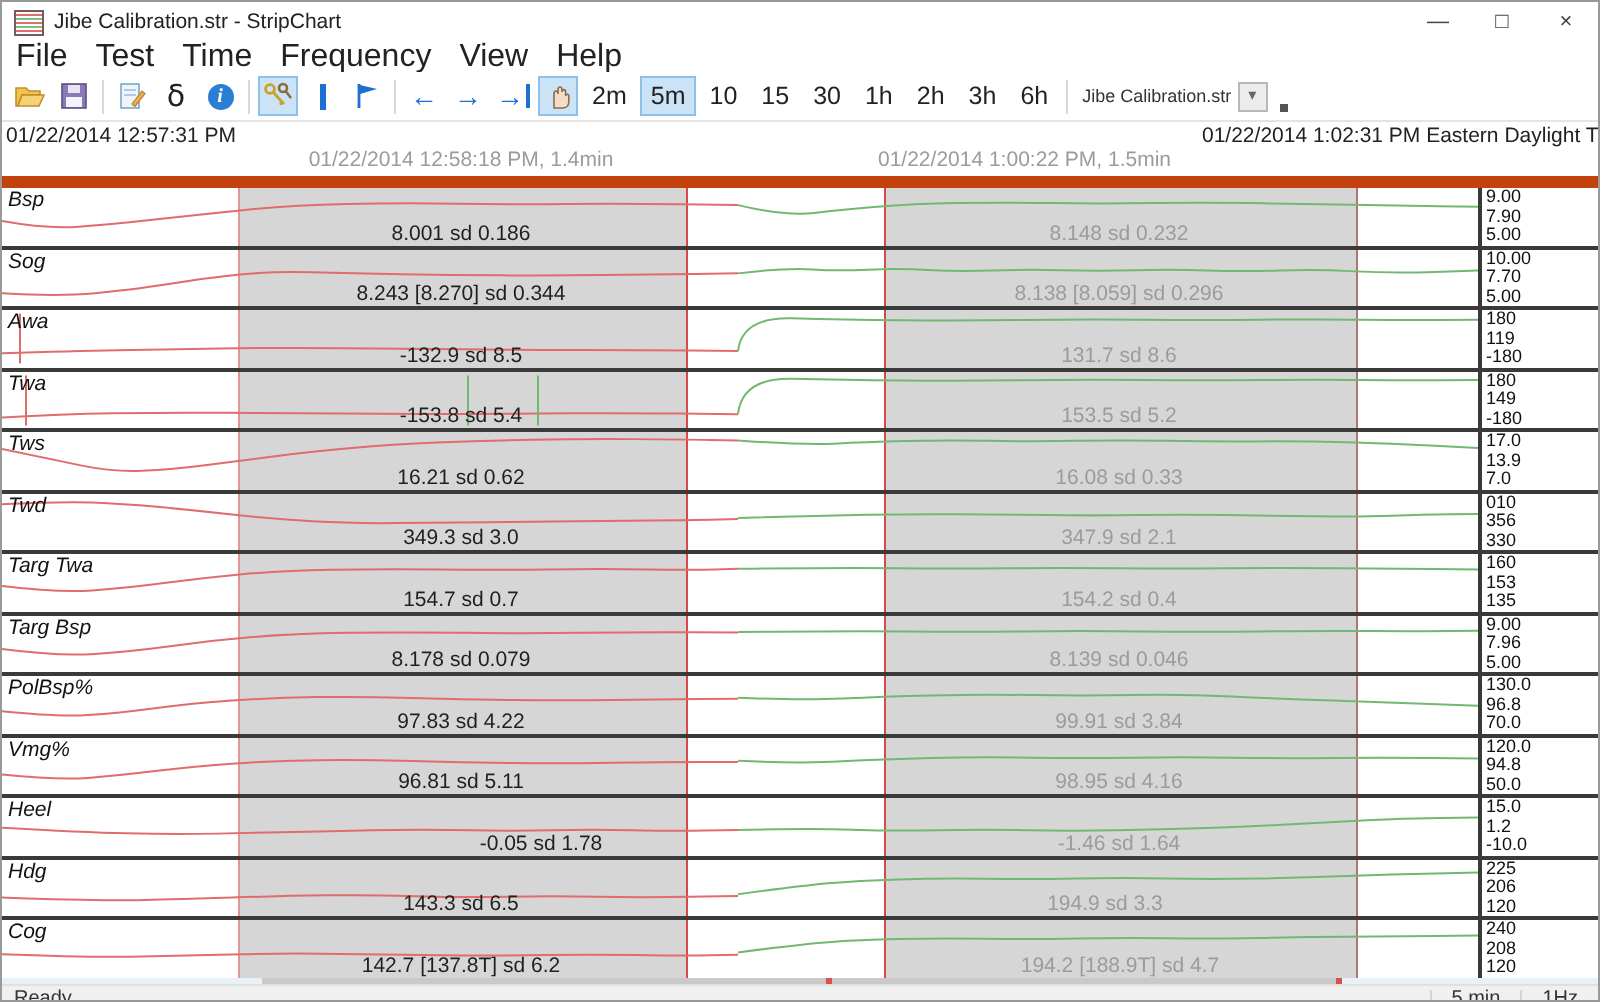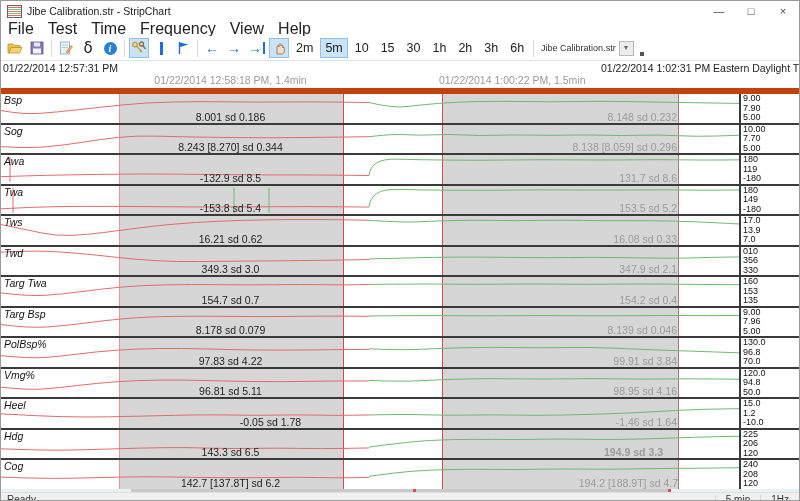--- a/index.html
+++ b/index.html
@@ -49,21 +49,21 @@
   .crow{flex:1;display:flex;border-bottom:2px solid #3a3a3a;box-sizing:border-box;min-height:0;}
   .crow:last-child{border-bottom:none;}
   .plot{flex:1;position:relative;overflow:hidden;}
   .region{position:absolute;top:0;bottom:0;background:#d6d6d6;z-index:1;}
   .reg1{border-left:1px solid #e39494;border-right:1px solid #d84848;}
   .reg2{border-left:1px solid #d84848;border-right:1px solid #b07474;}
   .plot svg{position:absolute;left:0;top:0;width:100%;height:100%;z-index:2;}
   .rlabel{position:absolute;left:3px;top:0;font-size:10.5px;font-style:italic;color:#111;z-index:3;}
   .stat{position:absolute;bottom:0;text-align:center;font-size:10.5px;z-index:3;white-space:nowrap;}
   .stat.s1{color:#1f1f1f;}
-  .stat.s2{color:#9b9b9b;text-align:right;}
+  .stat.s2{color:#9b9b9b;}
   .axis{flex:0 0 60px;border-left:2px solid #3a3a3a;display:flex;flex-direction:column;
     justify-content:flex-end;padding:0 0 0 2px;font-size:9px;line-height:9.5px;color:#111;box-sizing:border-box;}
 
   
   .statusstrip{height:3px;flex:0 0 3px;background:
     linear-gradient(90deg,#e9f1f8 0 130px,#c9c9c9 130px 412px,#d85050 412px 415px,
       #c9c9c9 415px 667px,#d85050 667px 670px,#e9f1f8 670px 100%);}
   .statusbar{height:14px;flex:0 0 14px;background:#f0f0f0;display:flex;align-items:center;
     font-size:10px;color:#333;border-top:1px solid #e0e0e0;}
   .sb-ready{flex:1;padding-left:6px;}
@@ -383,21 +383,21 @@
       <div class="crow">
         <div class="plot">
           <div class="region reg1" style="left: 118px; width: 223px;"></div>
           <div class="region reg2" style="left: 441px; width: 235px;"></div>
           <svg viewBox="0 0 738 100" preserveAspectRatio="none">
             <path d="M0 66 Q45 72 67.5 70.5 Q90 69 115 66 Q140 63 162.5 62 Q185 61 207.5 63.5 Q230 66 252.5 64.5 Q275 63 297.5 64.5 Q320 66 344 64.5 L368 63" fill="none" stroke="#e06c6c" stroke-width="1" vector-effect="non-scaling-stroke"></path>
             <path d="M368 60 Q398 46 413 41 Q428 36 448 34 Q468 32 491.5 33 Q515 34 537.5 32.5 Q560 31 582.5 32.5 Q605 34 627.5 32.5 Q650 31 672.5 28 Q695 25 716.5 23.5 L738 22" fill="none" stroke="#72b872" stroke-width="1" vector-effect="non-scaling-stroke"></path>
           </svg>
           <span class="rlabel">Hdg</span>
           <span class="stat s1" style="left: 118px; width: 223px;">143.3 sd 6.5</span>
-          <span class="stat s2" style="left: 441px; width: 221px; font-weight: bold;">194.9 sd 3.3</span>
+          <span class="stat s2" style="left: 441px; width: 221px;">194.9 sd 3.3</span>
         </div>
         <div class="axis">
           <span>225</span>
           <span>206</span>
           <span>120</span>
         </div>
       </div>
       <div class="crow">
         <div class="plot">
           <div class="region reg1" style="left: 118px; width: 223px;"></div>

